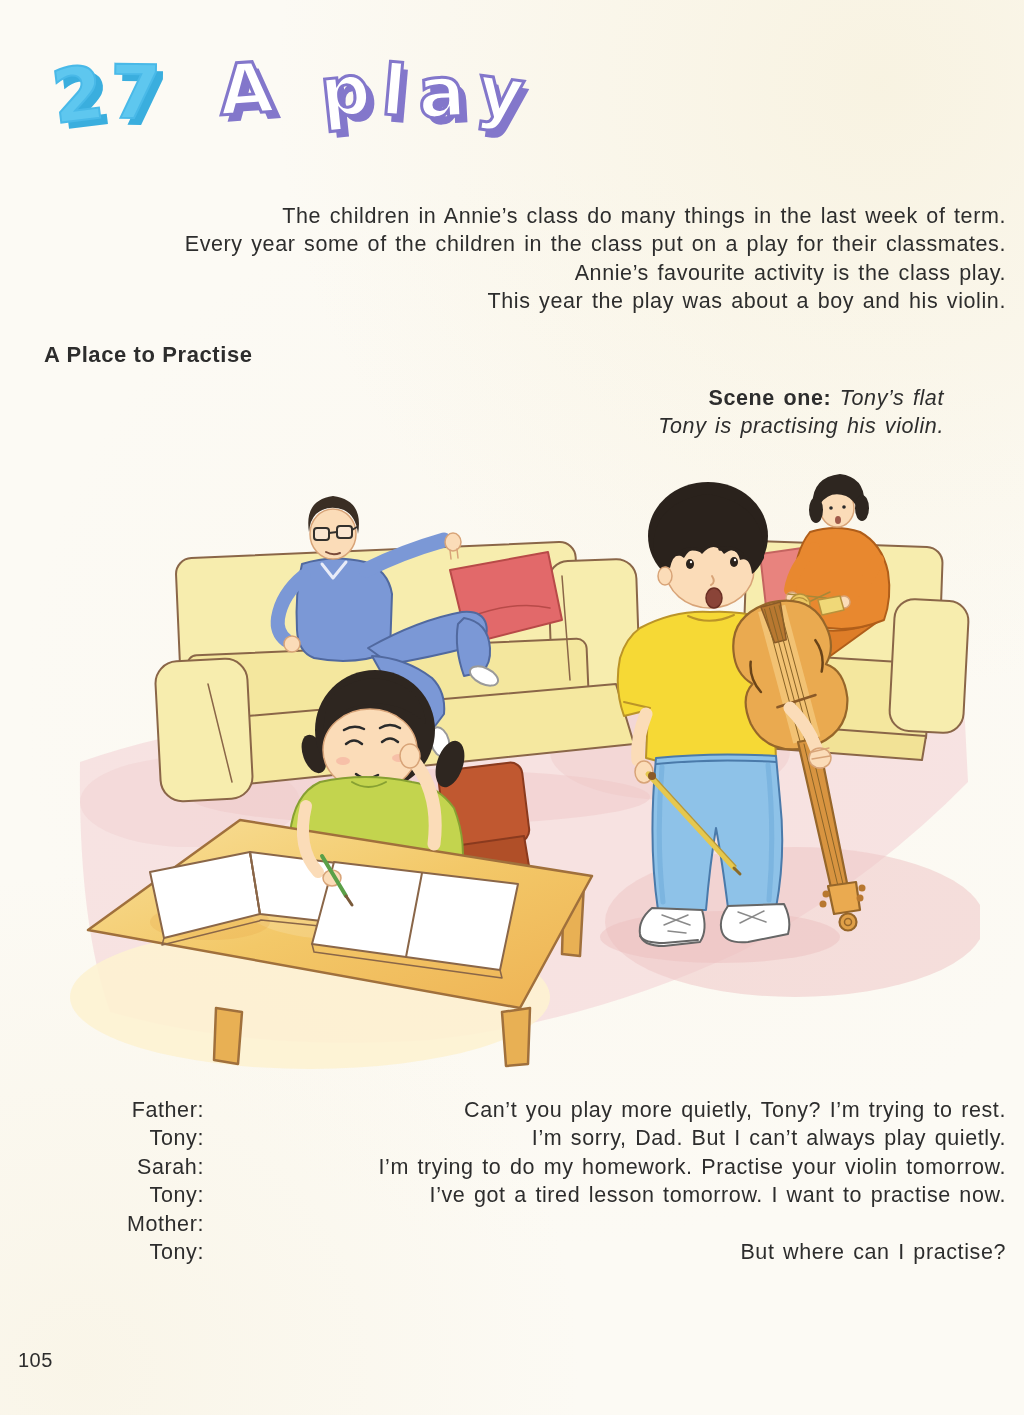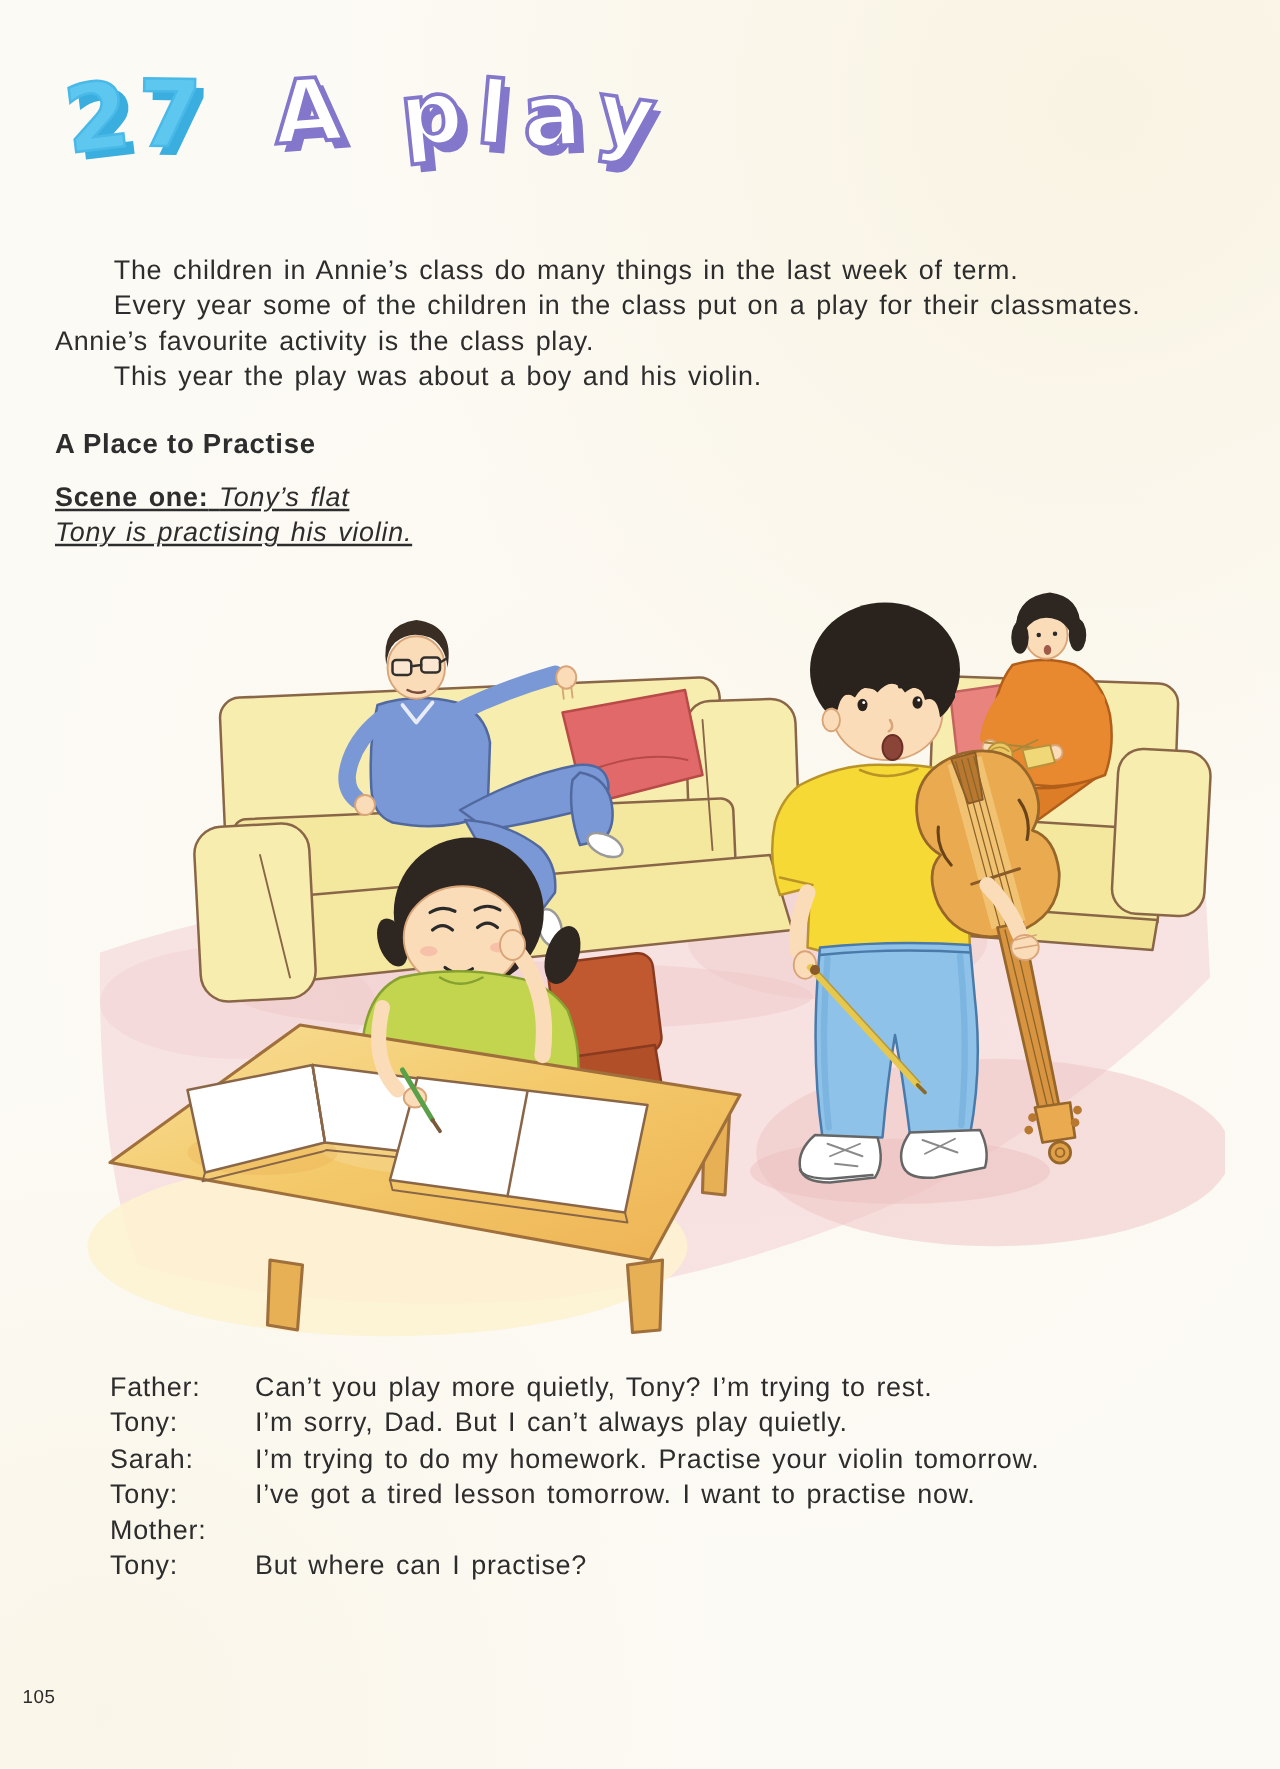--- a/index.html
+++ b/index.html
@@ -19,38 +19,38 @@
     font-family:"DejaVu Sans", sans-serif; font-weight:bold; font-size:74px; line-height:1;
     color:#5ec7ef; -webkit-text-stroke:2px #49b9e8; text-shadow:7px 7px 0 #3aaede;
     letter-spacing:6px; transform:rotate(-2deg);
   }
   .title-word{
     font-family:"DejaVu Sans", sans-serif; font-weight:bold; font-size:70px; line-height:1;
     color:#ffffff; -webkit-text-stroke:3px #8377cb; text-shadow:6px 7px 0 #8377cb;
     letter-spacing:12px; transform:rotate(1deg);
   }
   
-  .bodytext{font-size:21.5px; line-height:28.4px; letter-spacing:.6px; word-spacing:2px;}
+  .bodytext{font-size:21.5px; line-height:28.4px; letter-spacing:.6px; word-spacing:2px;text-align:right;}
   .intro{position:absolute; left:44px; top:202px; width:962px;}
   .intro .line{margin:0;}
   .intro .ind{text-indent:47px;}
   .section-heading{
     position:absolute; left:44px; top:342px; width:962px; text-align:left;
     font-weight:bold; font-size:22px; letter-spacing:.6px;
   }
-  .scene{position:absolute; left:44px; top:384px; width:900px;text-decoration:underline;}
+  .scene{position:absolute; left:44px; top:384px; width:900px;}
   .scene .lbl{font-weight:bold;}
   .scene .it{font-style:italic;}
   
   .dialogue{position:absolute; left:44px; top:1096px; width:962px;}
   .drow{display:grid; grid-template-columns:116px 1fr;margin-left:44px;}
   .speaker{}
   .dtext{}
   
-  .pageno{position:absolute; left:18px; top:1349px; font-size:15px; letter-spacing:.5px;}
+  .pageno{position:absolute; left:18px; top:1349px; font-size:20px; letter-spacing:.5px;}
   
   .illo{position:absolute; left:50px; top:452px; width:930px; height:625px;}
 </style>
 </head>
 <body>
 
 <div class="page">
 
   <div class="title-row">
     <span class="title-number"><span style="display: inline-block; transform: rotate(-5deg);">2</span><span style="display: inline-block; transform: rotate(3deg);">7</span></span>

